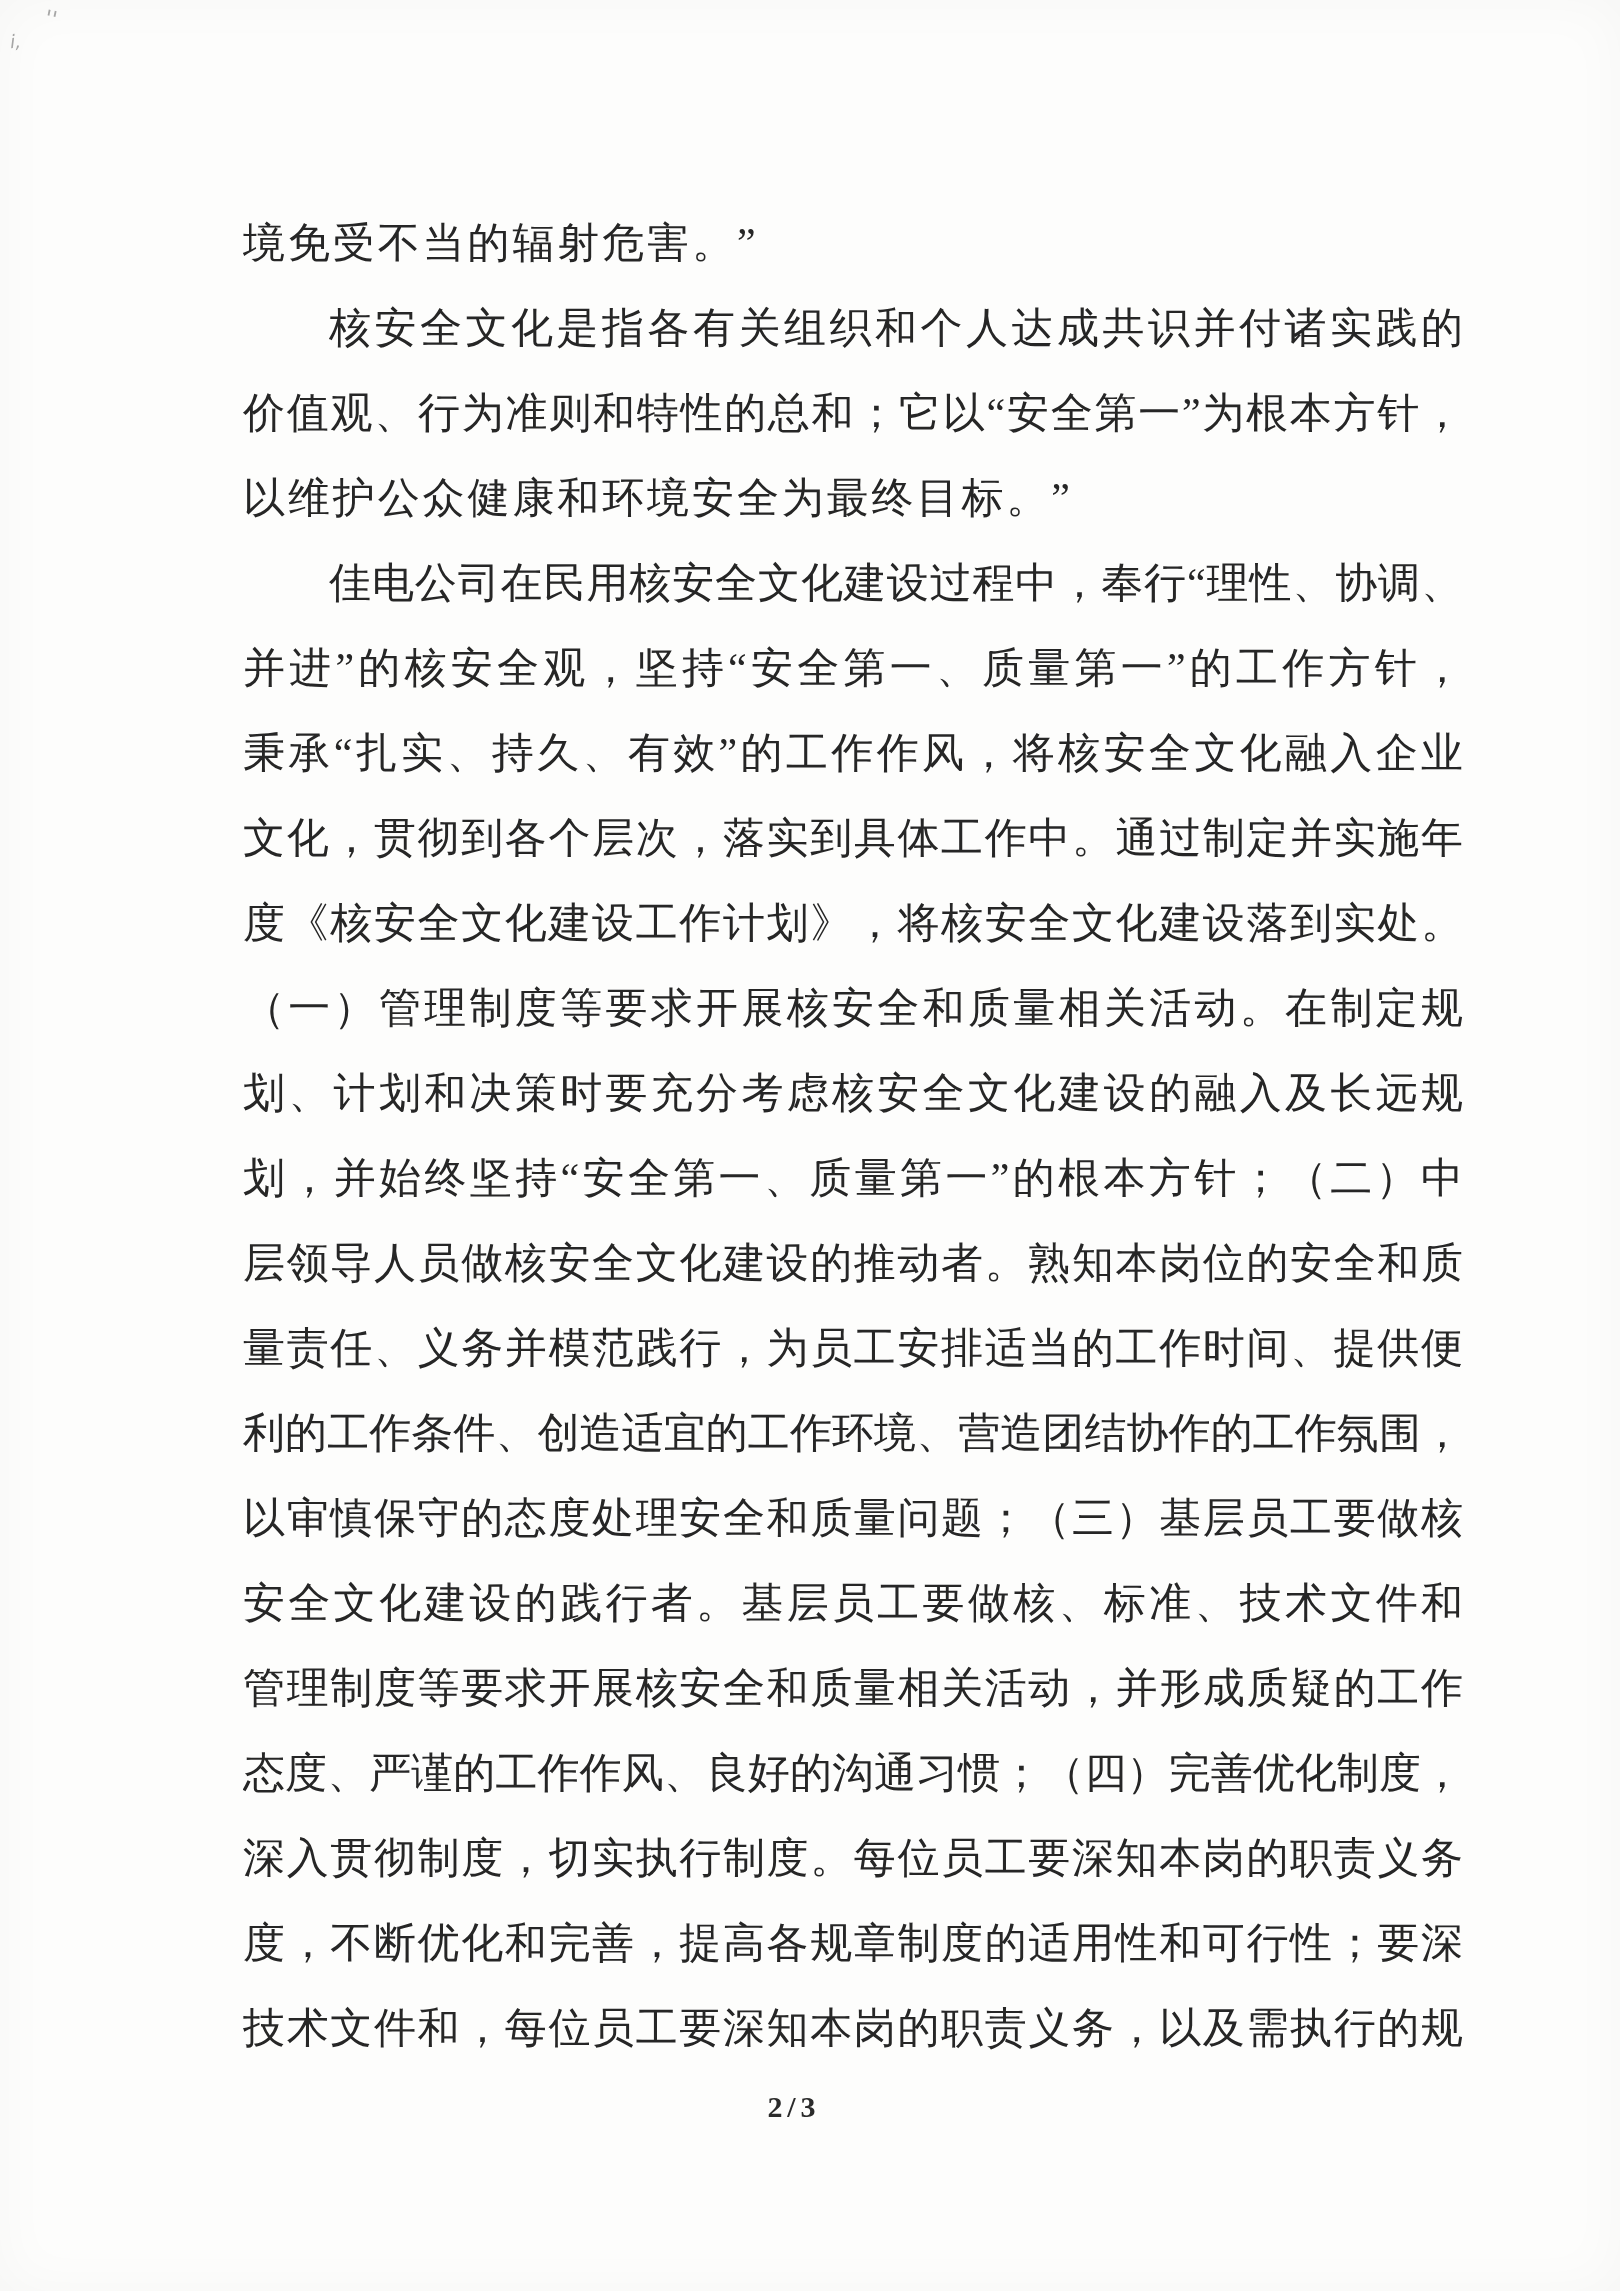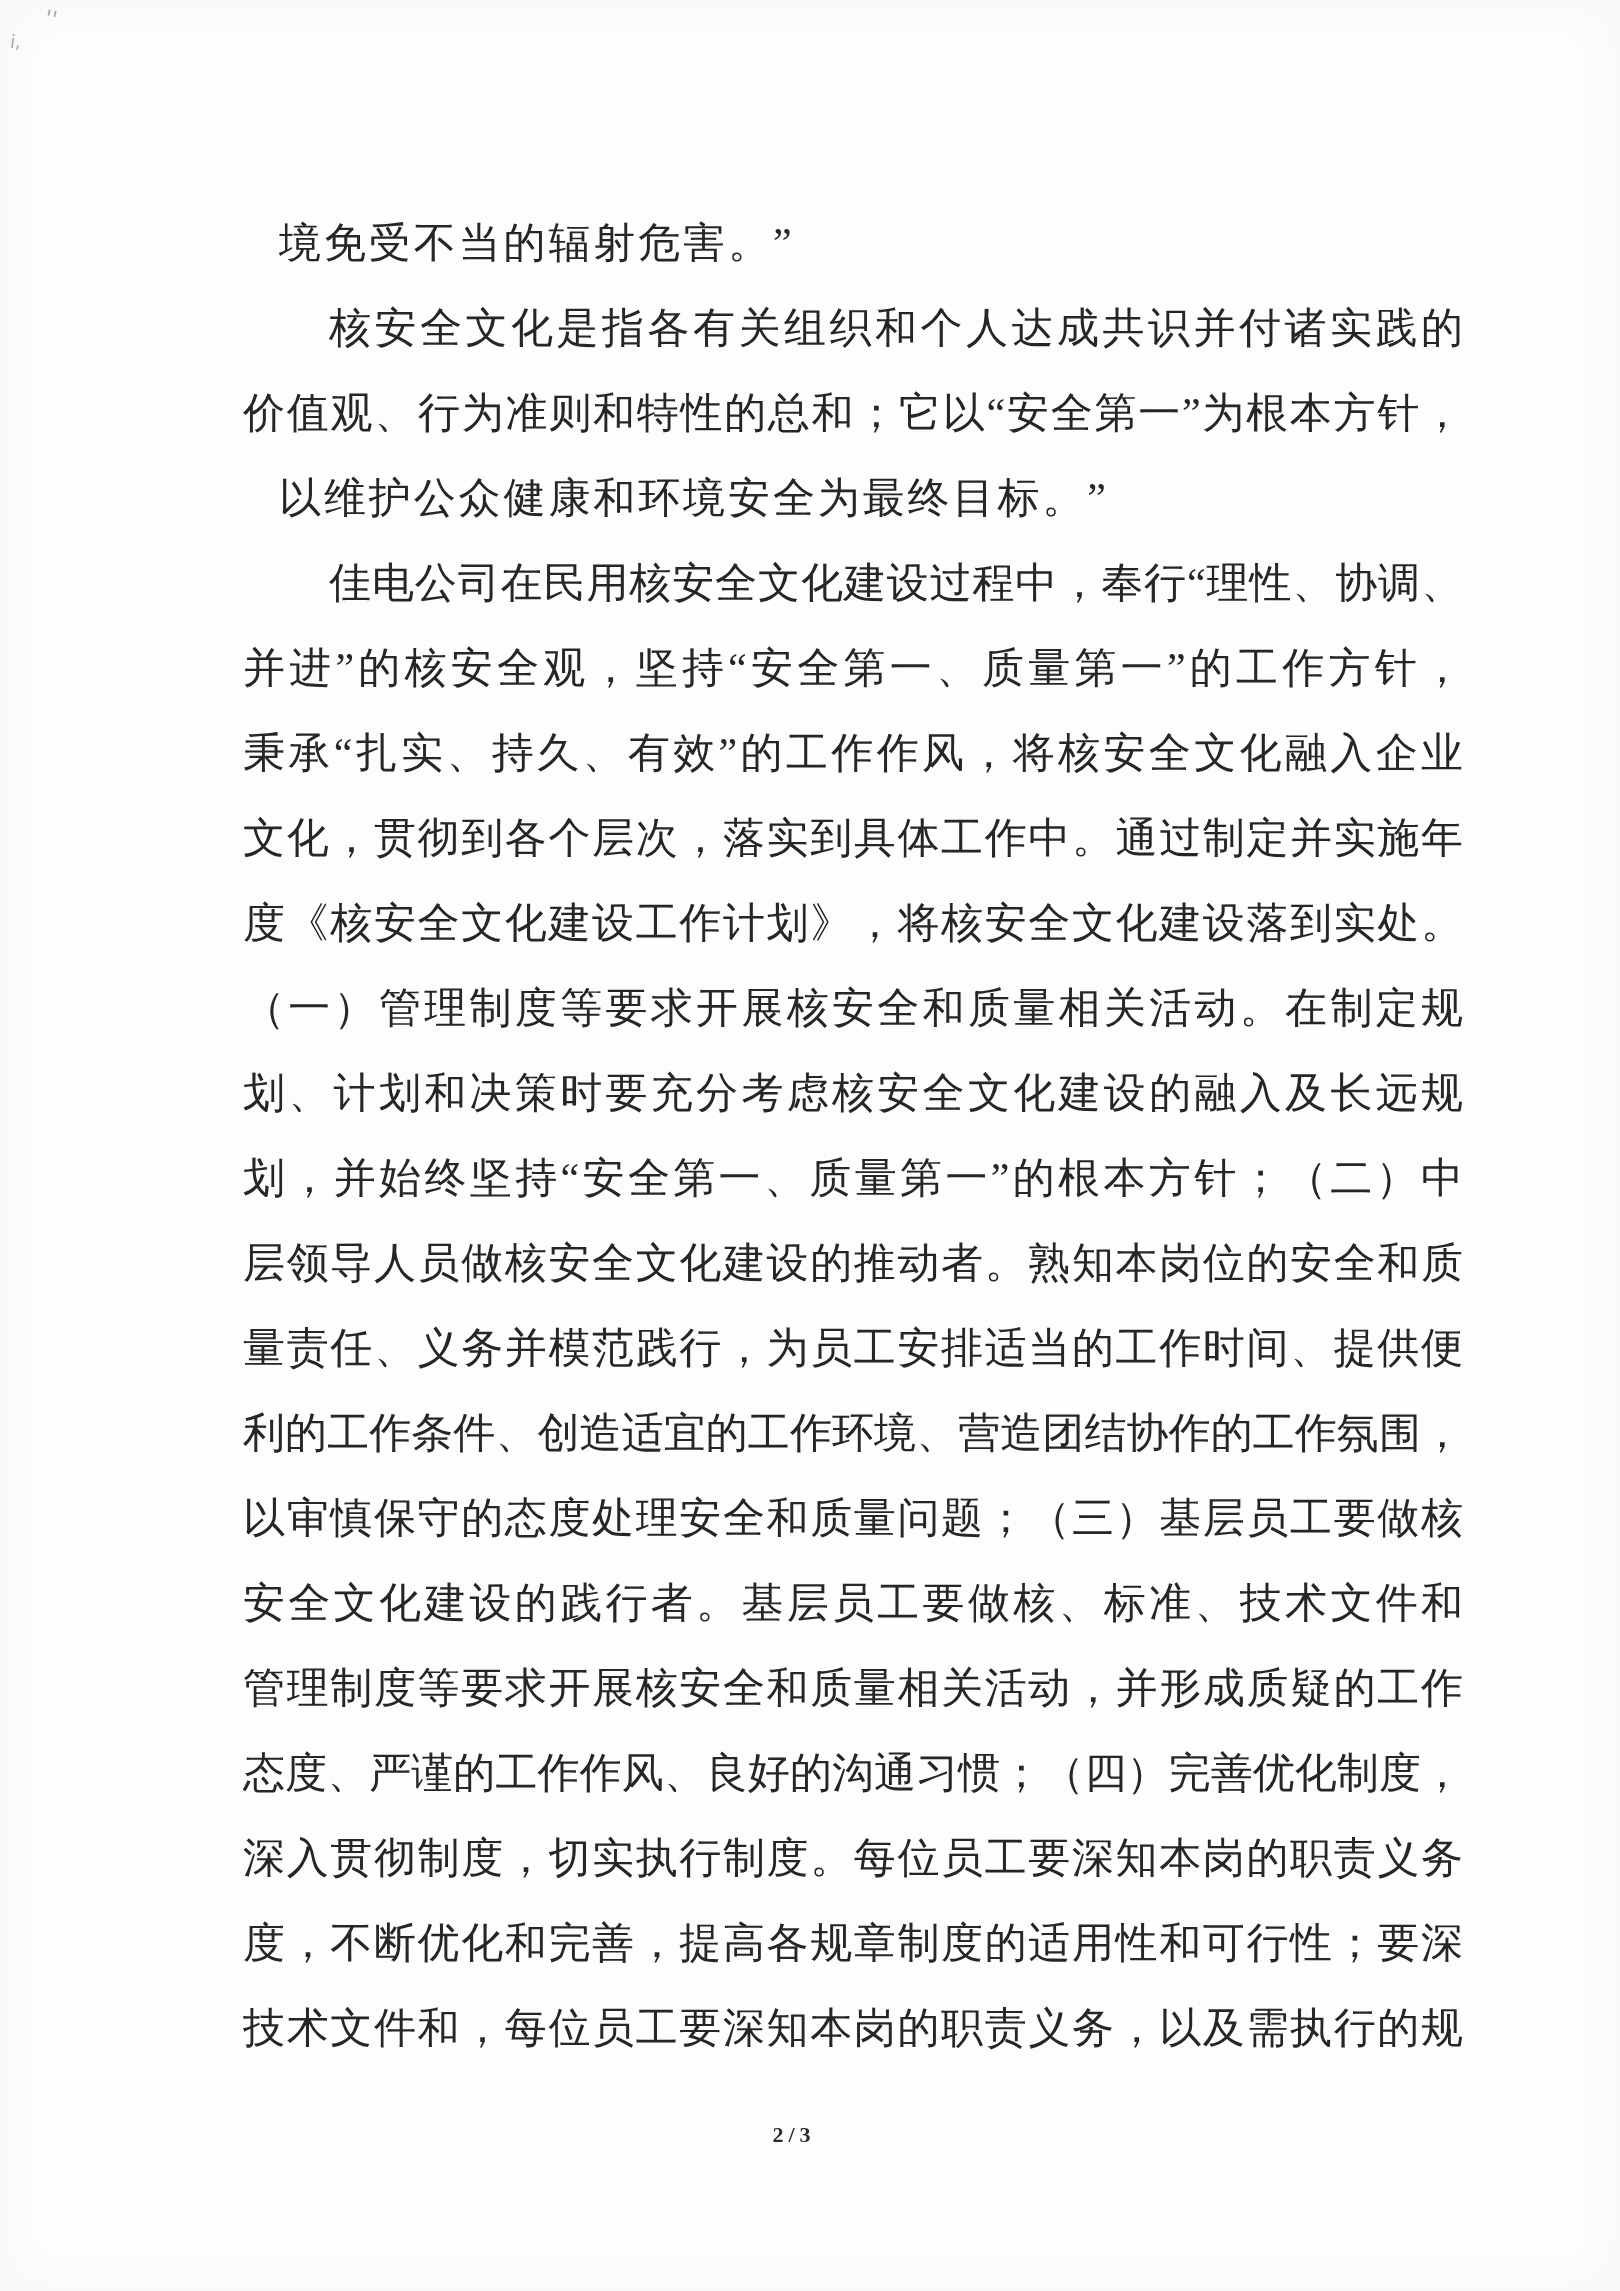--- a/index.html
+++ b/index.html
@@ -34,33 +34,31 @@
     letter-spacing: 0;
     overflow: hidden;
   }
   .line.indent {
     text-indent: 86px;
   }
   .line.para-end {
     text-align: right;
     text-align-last: left;
     letter-spacing: 2.9px;
-    margin-left: 36px;
   }
   .footer {
     position: absolute;
     left: 0;
     top: 2090px;
     width: 1588px;
     text-align: center;
-    font-size: 22px;
+    font-size: 30px;
     font-weight: 600;
     letter-spacing: 4.9px;
     color: #2b2b2b;
-    margin-top: 32px;
   }
   .mark {
     position: absolute;
     color: #7a7a7a;
     opacity: 0.65;
     font-style: italic;
     font-family: "DejaVu Sans", sans-serif;
   }
   .mark-top {
     left: 45px;

